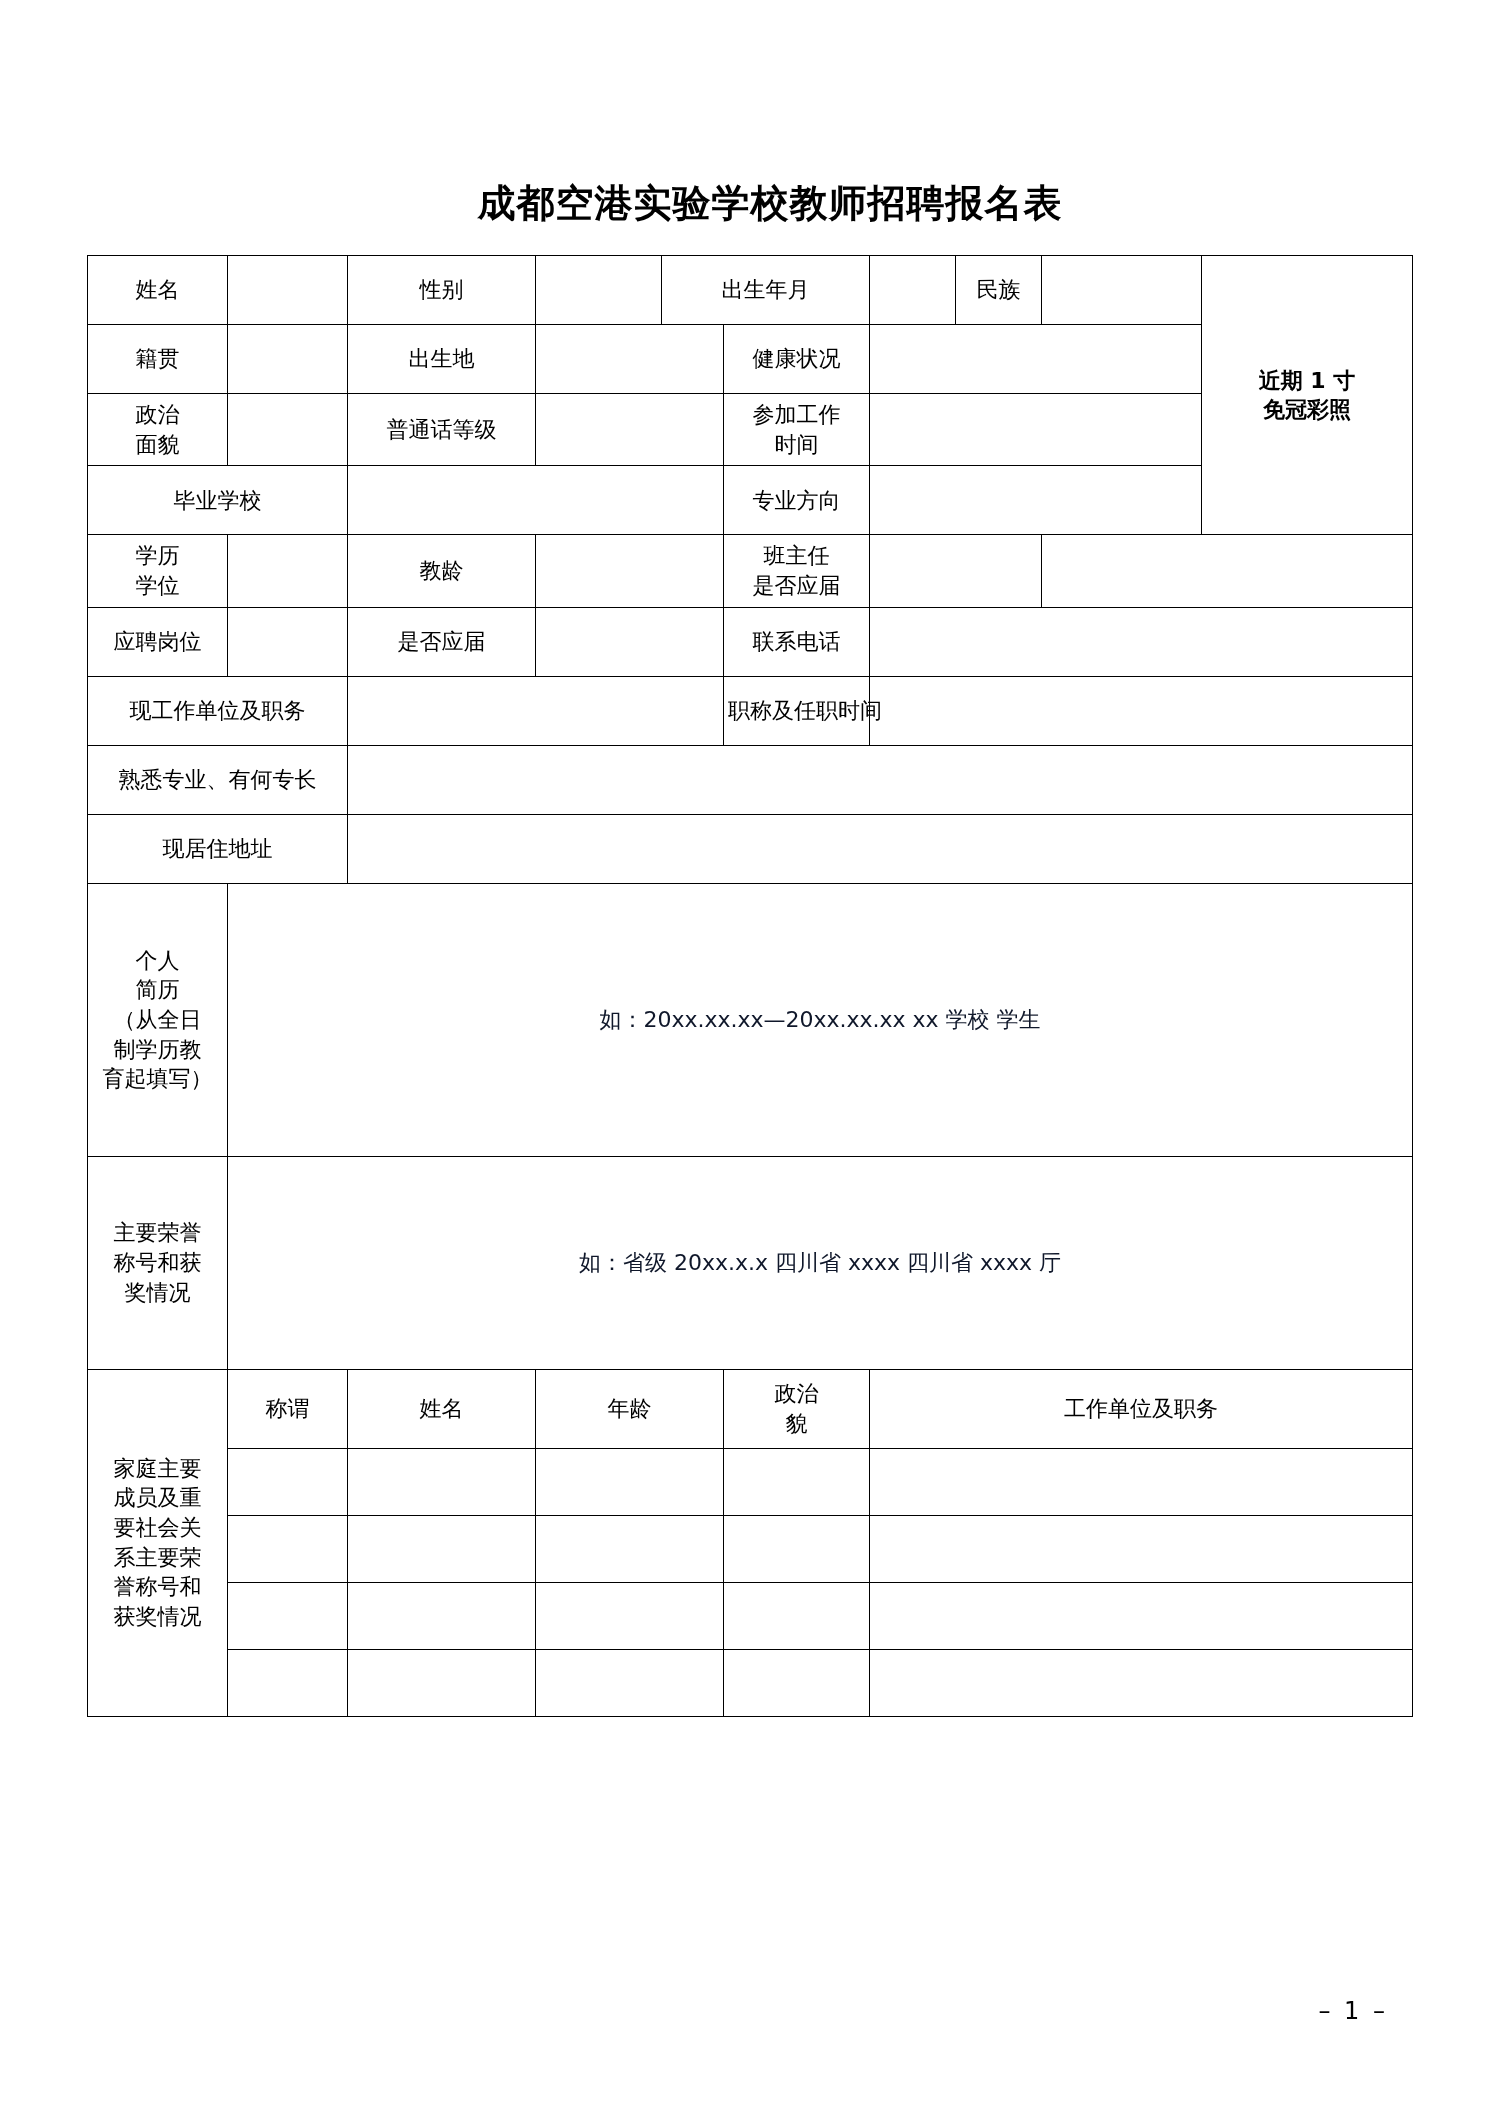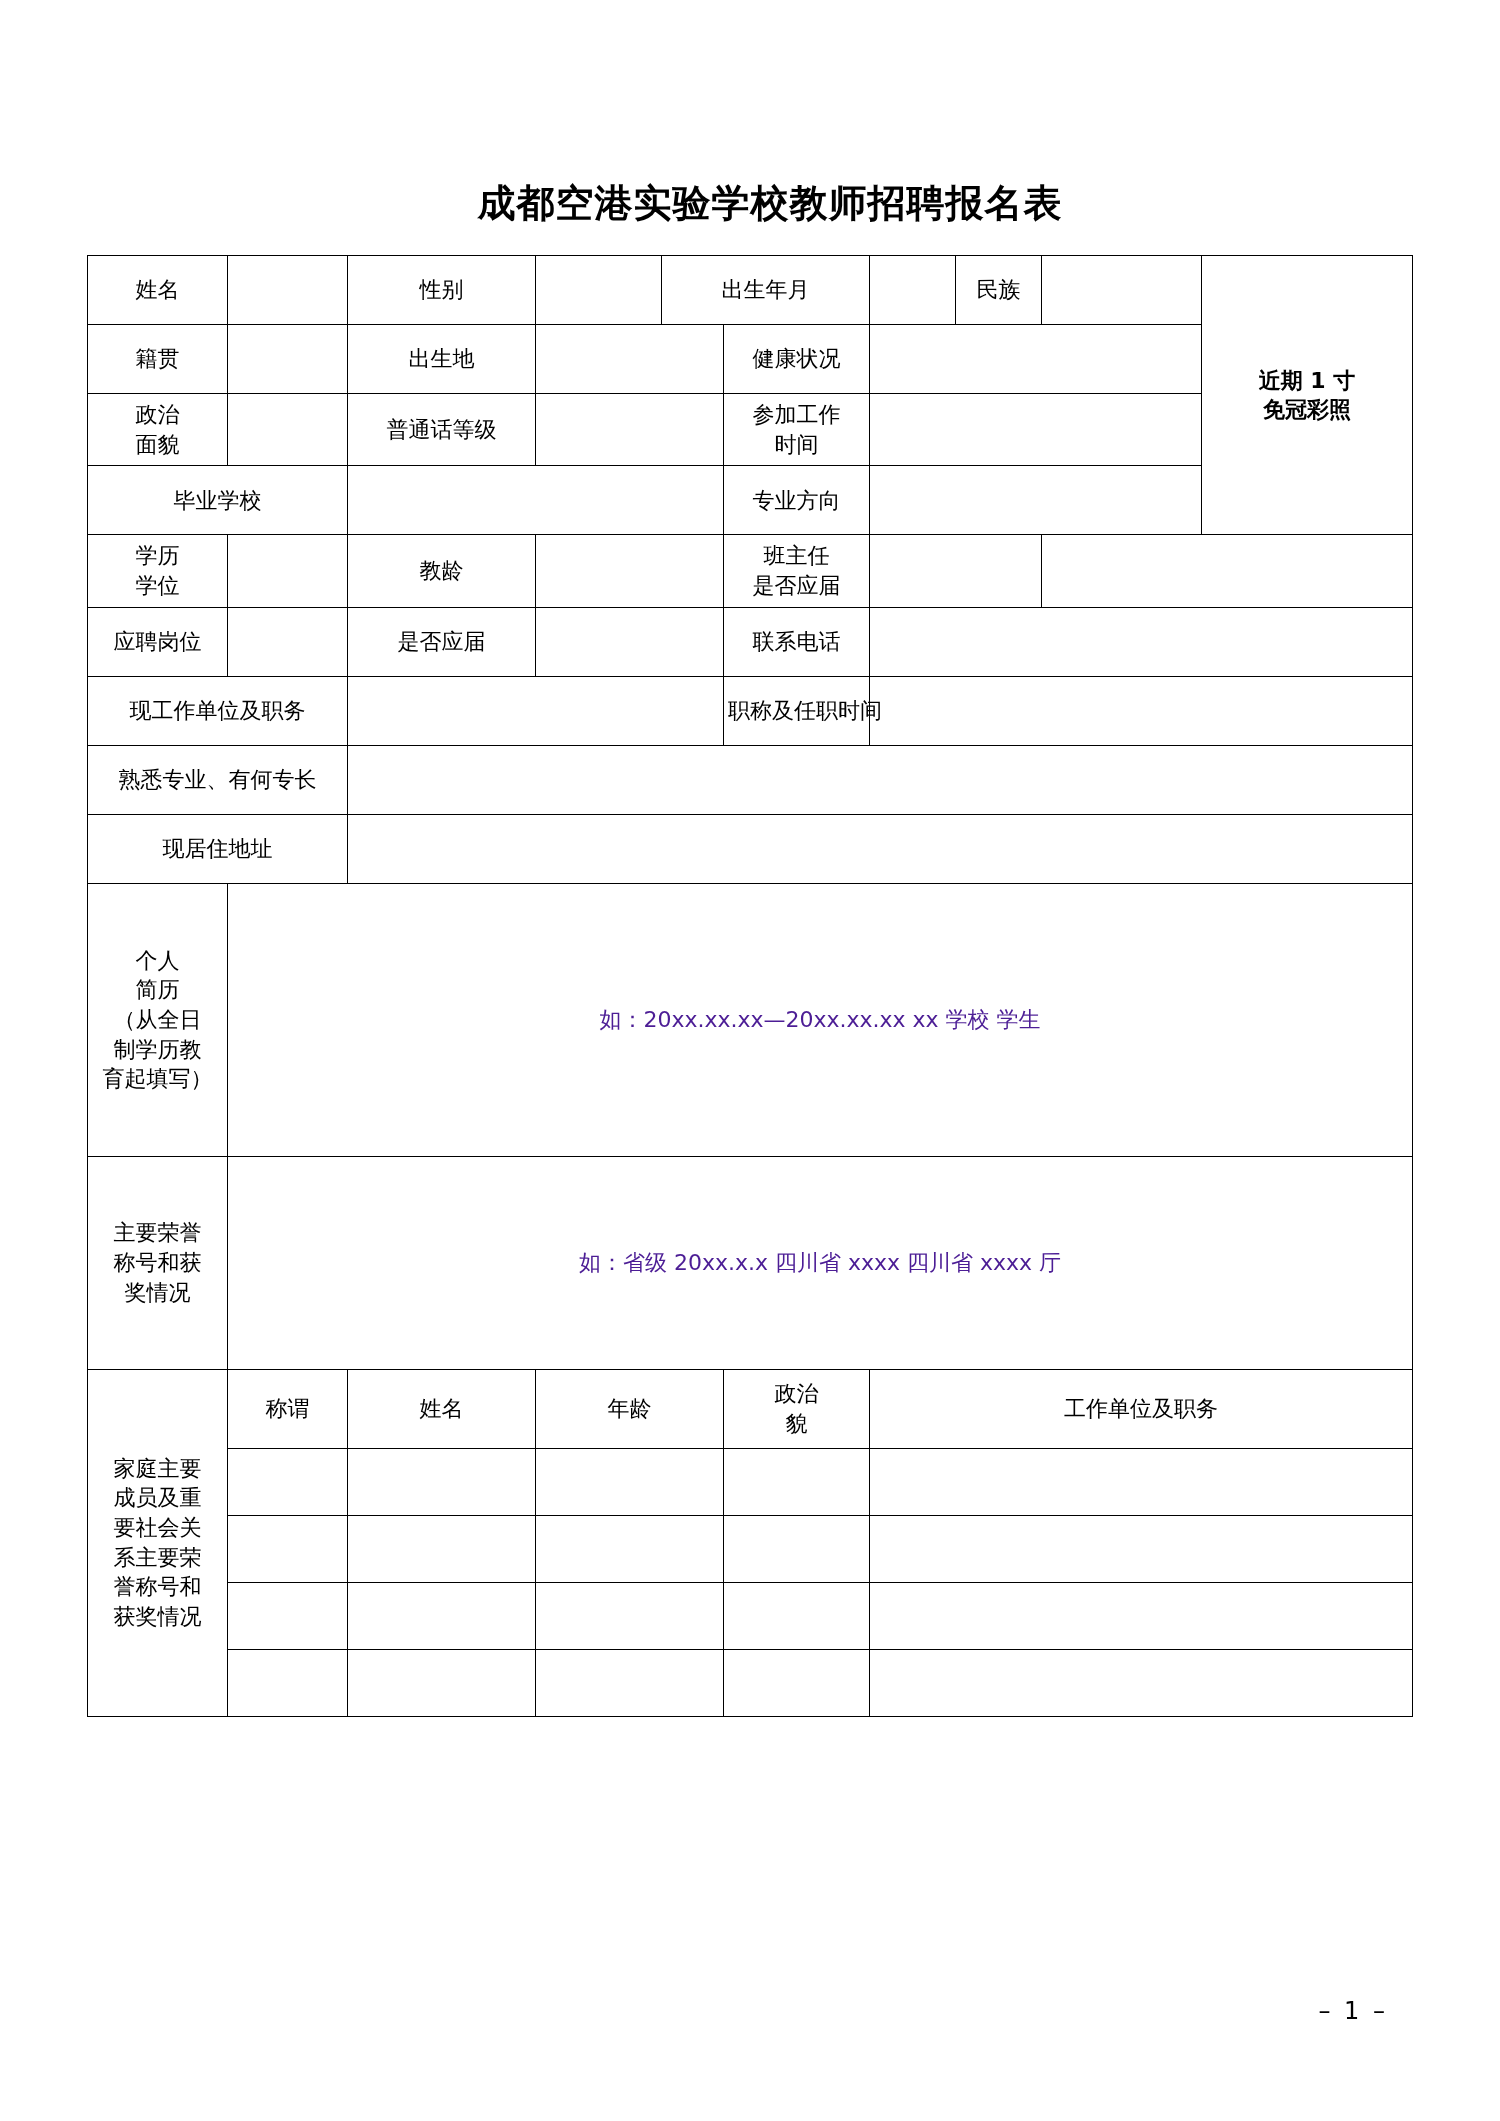--- a/index.html
+++ b/index.html
@@ -48,21 +48,21 @@
   }
   .h-row td { height: 56px; }
   .label { font-size: 22px; }
   .two-line { line-height: 1.25; }
   .photo-cell {
     font-size: 23px;
     line-height: 1.8;
     font-weight: bold;
   }
   .red-sample {
-    color: #4c1d95;
+    color: #0f172a;
     font-size: 21px;
     text-align: left;
     vertical-align: middle;
     padding-left: 18px;
     font-family: "DejaVu Sans", sans-serif;
     margin-top: 12px;
   }
   .vlabel {
     font-size: 22px;
     line-height: 1.85;

